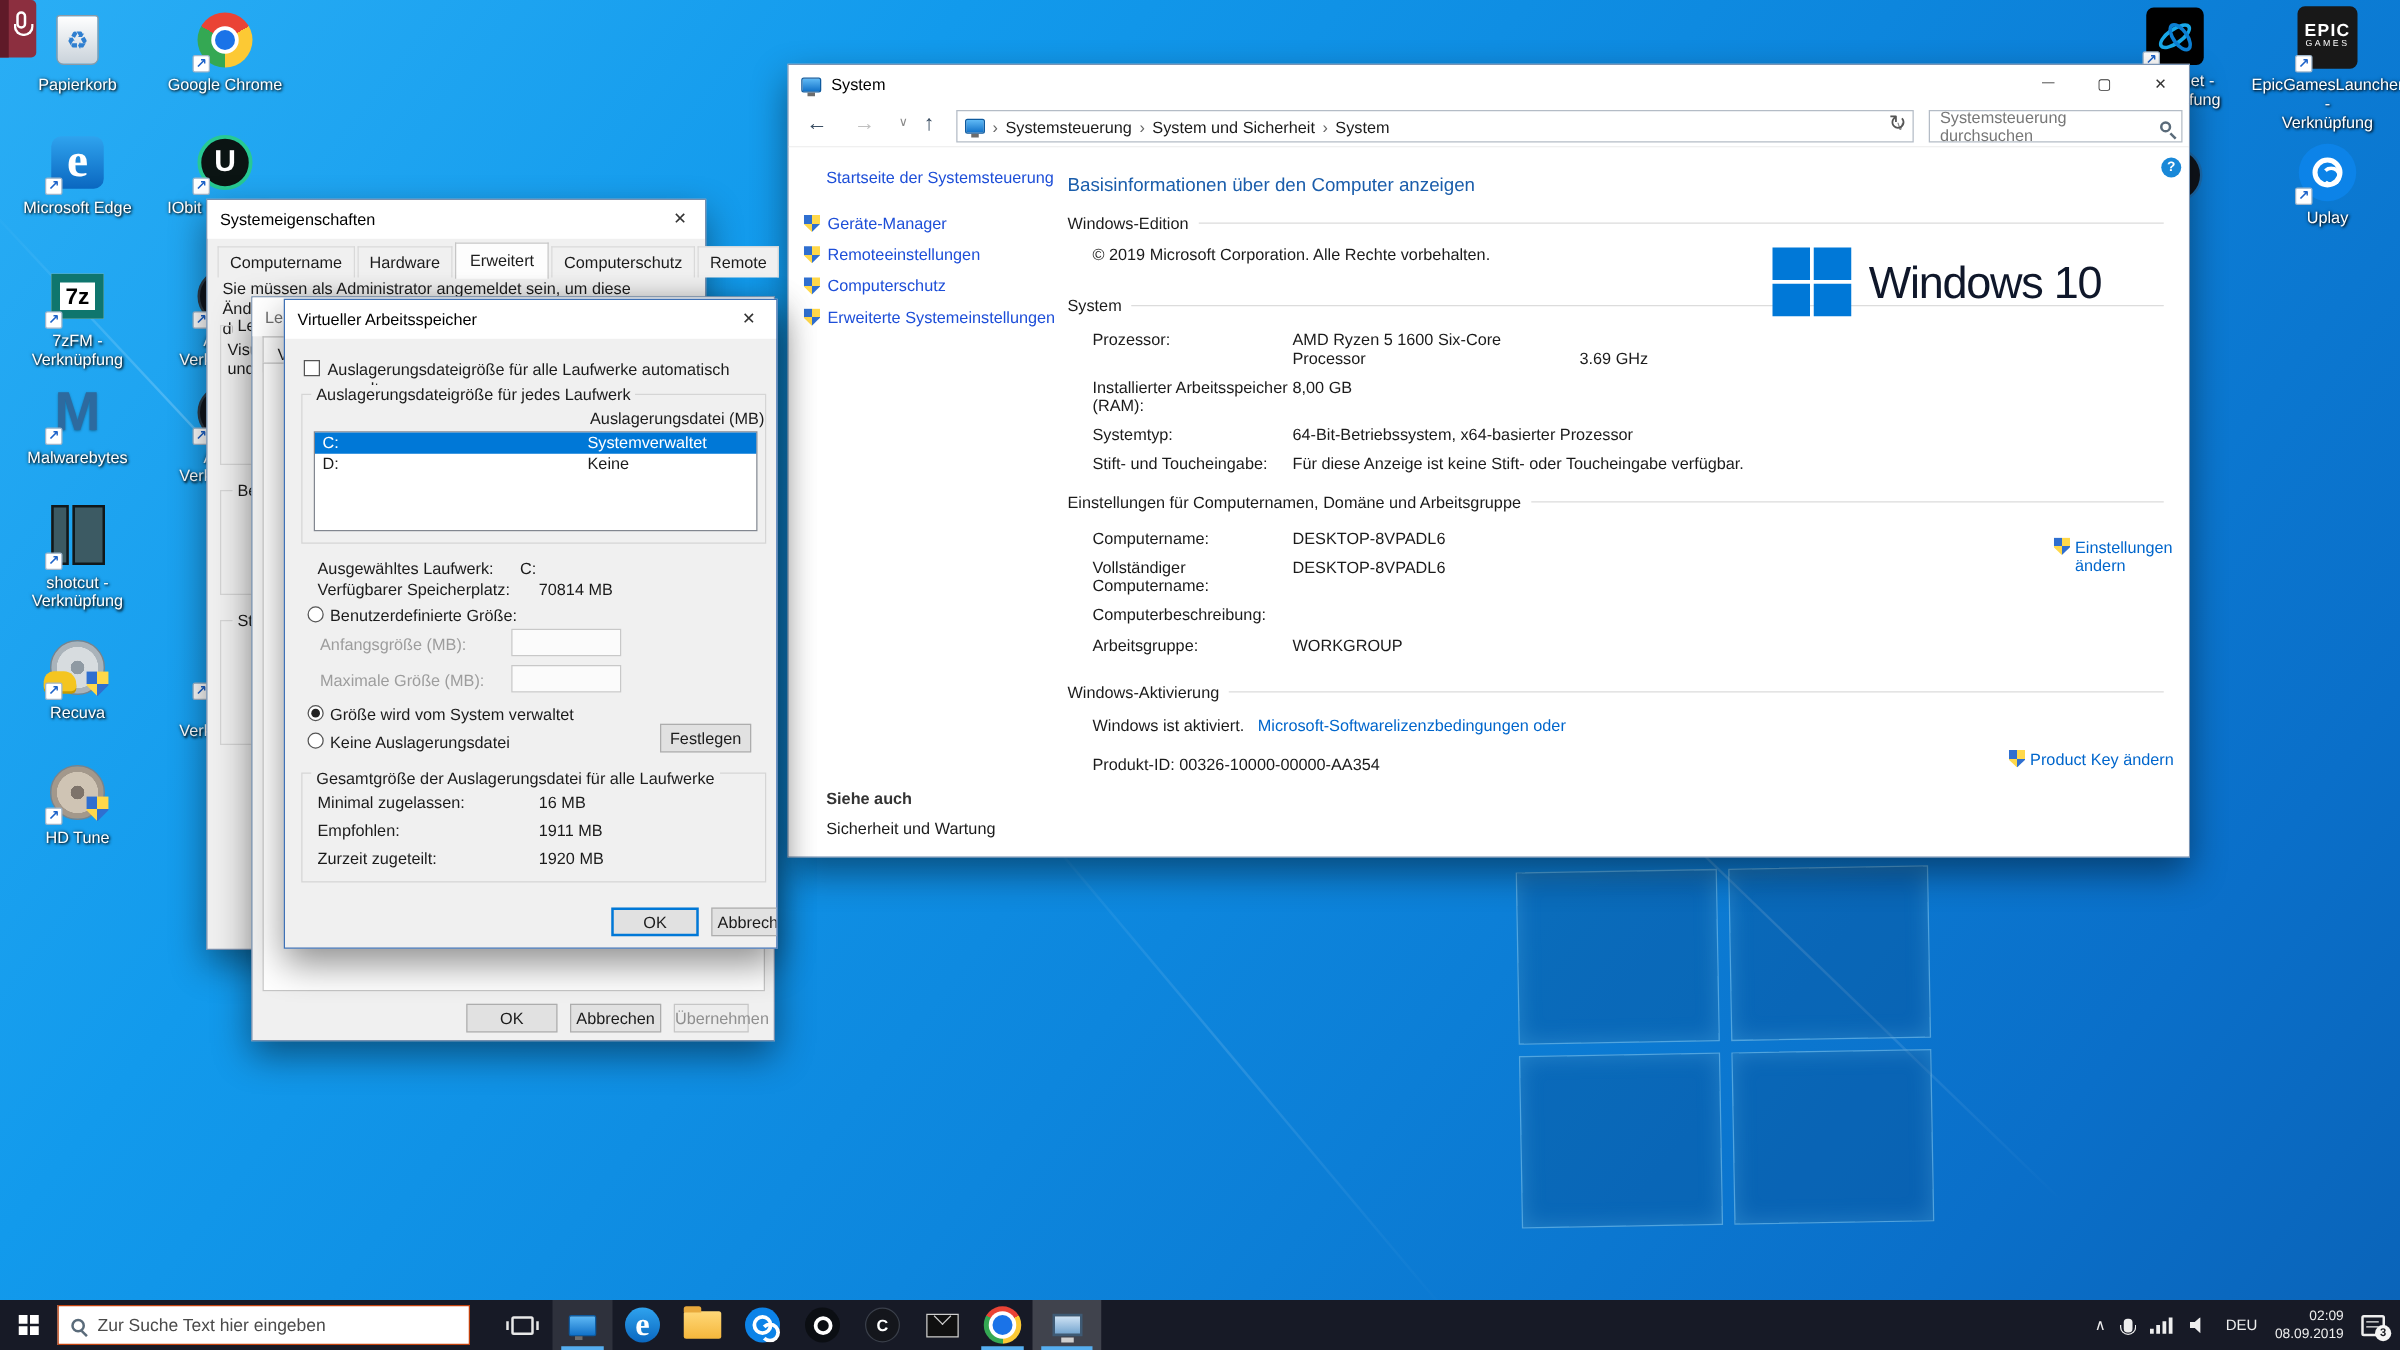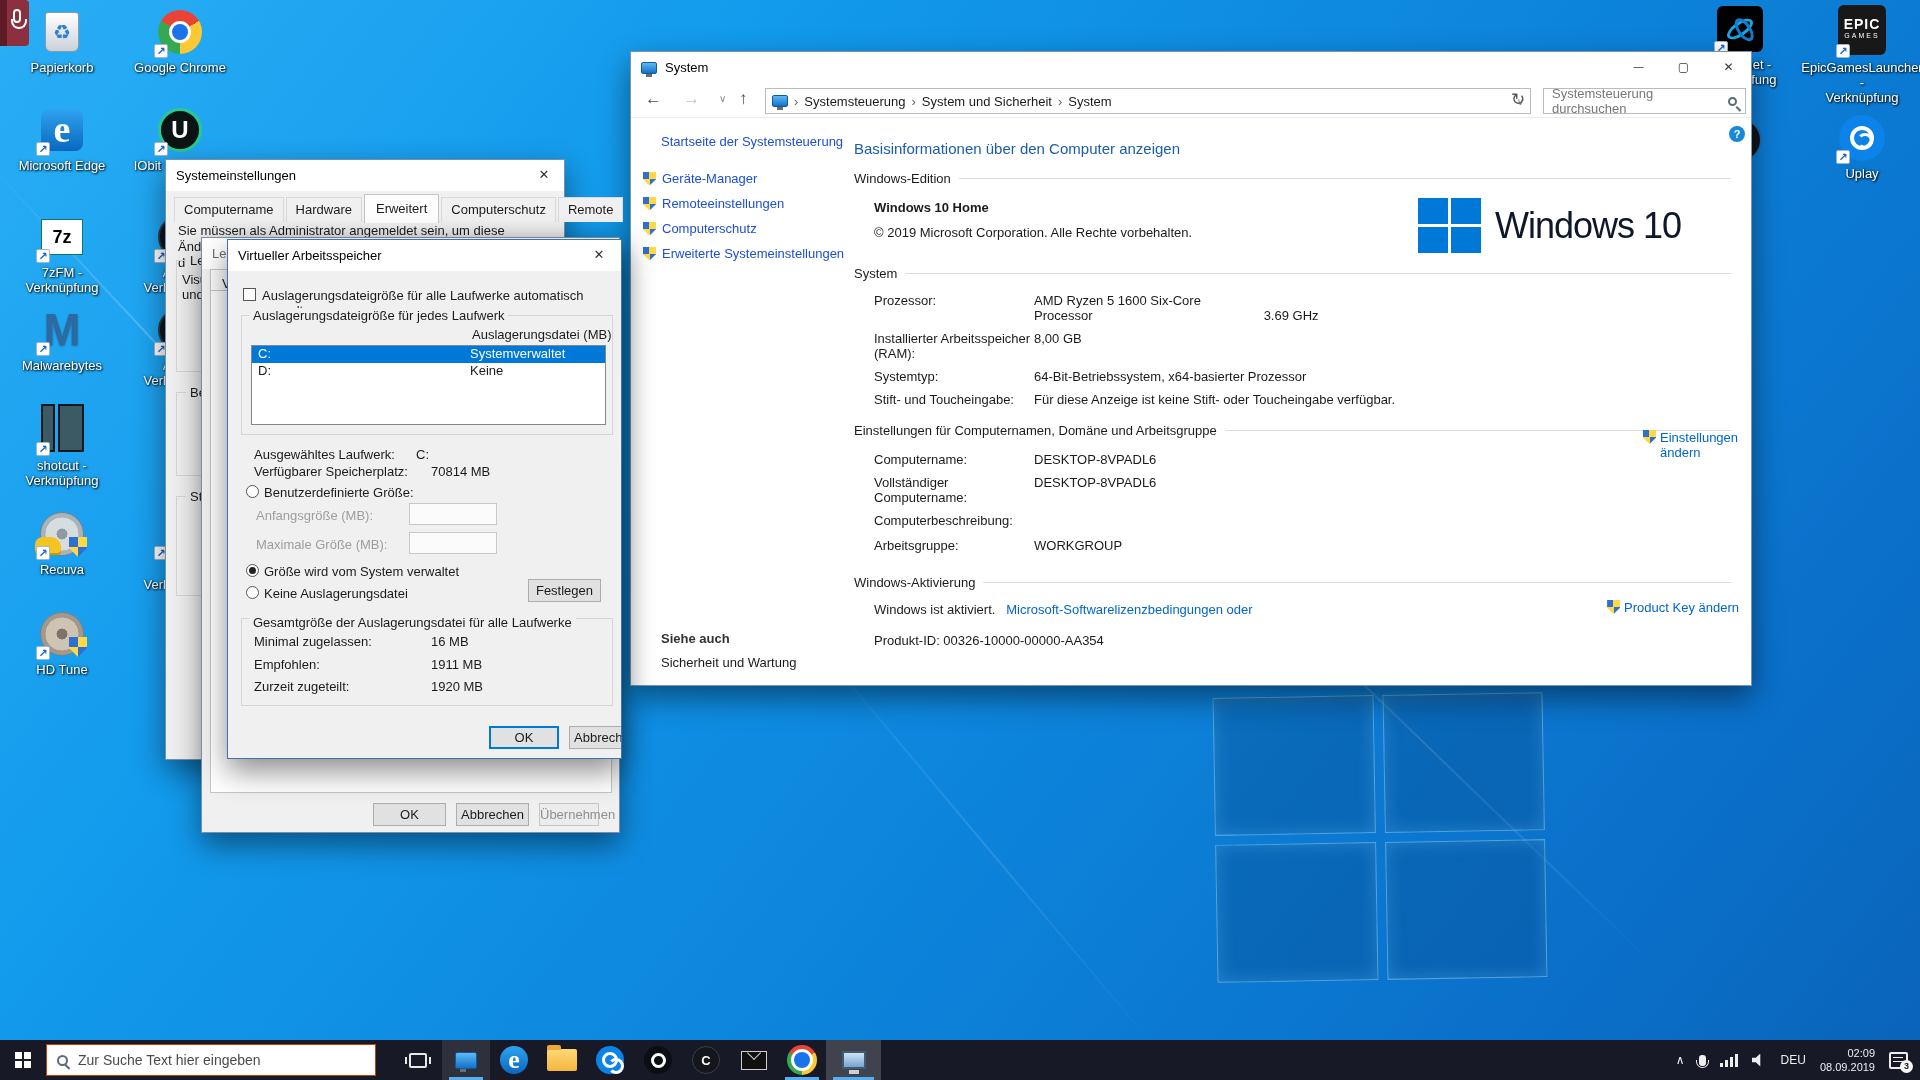--- a/index.html
+++ b/index.html
@@ -27,21 +27,21 @@
   .chrome-ball { width:44px; height:44px; border-radius:50%;
          background:conic-gradient(from -60deg,#ea4335 0 120deg,#fcc934 0 240deg,#34a853 0 360deg); position:relative; }
   .chrome-ball::before { content:""; position:absolute; left:50%; top:50%; width:22px; height:22px; transform:translate(-50%,-50%);
          background:#fff; border-radius:50%; }
   .chrome-ball::after { content:""; position:absolute; left:50%; top:50%; width:16px; height:16px; transform:translate(-50%,-50%);
          background:#1a73e8; border-radius:50%; }
   .edge-sq { width:42px; height:42px; border-radius:8px; background:linear-gradient(#2fa3ee,#0a67c0); color:#fff;
          font-family:"Liberation Serif",serif; font-size:38px; font-weight:bold; line-height:40px; text-align:center; }
   .iobit-c { width:44px; height:44px; border-radius:50%; background:#0b1413; border:3px solid #27c993; color:#fff; font-size:24px; font-weight:bold;
          display:flex; align-items:center; justify-content:center; }
-  .sevenz { width:42px; height:36px; background:#fff; border:1px solid #0f766e; color:#000; font-weight:bold; font-size:18px;
+  .sevenz { width:42px; height:36px; background:#fff; border:7px solid #0f766e; color:#000; font-weight:bold; font-size:18px;
          display:flex; align-items:center; justify-content:center; }
   .mbam { font-size:44px; font-weight:bold; color:#2d6a9f; text-shadow:0 1px 2px rgba(0,0,0,.35); line-height:44px; }
   .shotcut-i { display:flex; gap:3px; }
   .shotcut-i i { background:#3c5a63; border:2px solid #10181b; height:48px; display:block; }
   .disc { width:44px; height:44px; border-radius:50%; background:radial-gradient(circle at 50% 50%, #8f9aa3 0 18%, #d7dcdf 19% 55%, #aab3ba 56%); border:1px solid #78838c; position:relative; }
   .disc.tan { background:radial-gradient(circle at 50% 50%, #7d736a 0 18%, #cfc4b4 19% 55%, #a3988b 56%); }
   .recuva-hat { position:absolute; left:-6px; bottom:2px; width:26px; height:16px; background:#f4c520; border-radius:8px 10px 4px 4px; box-shadow:0 2px 0 #c79a00; }
   .darkcircle { width:44px; height:44px; border-radius:50%; background:#10151c; border:2px solid #2c3a46; }
   .vlc-cone { width:0; height:0; border-left:16px solid transparent; border-right:16px solid transparent; border-bottom:34px solid #e8e2d6; position:relative; }
   .bnet { width:46px; height:46px; background:#000; border-radius:6px; display:flex; align-items:center; justify-content:center; }
@@ -299,21 +299,21 @@
       <div class="uplay">
         <i></i>
       </div>
     <span class="shortcut">↗</span>
     </div>
   <div class="lbl">Uplay</div>
 </div>
 
 <div class="win" style="left:165px; top:159px; width:400px; height:601px; z-index:10;">
   <div class="tbar">
-    <span class="ttl">Systemeinstellungen</span>
+    <span class="ttl">Systemeigenschaften</span>
     <span class="xbtn">✕</span>
   </div>
   <div class="tabstrip">
     <span class="tab">Computername</span>
     <span class="tab">Hardware</span>
     <span class="tab active">Erweitert</span>
     <span class="tab">Computerschutz</span>
     <span class="tab">Remote</span>
   </div>
   <div style="position:absolute; left:12px; top:63px; width:380px; line-height:16px;">
@@ -450,21 +450,20 @@
     <div style="position:absolute; left:30px; top:537px;">Sicherheit und Wartung</div>
   </div>
 
   <div class="mainc">
     <div class="h1cp">Basisinformationen über den Computer anzeigen</div>
 
     <div class="sect">
         <span>Windows-Edition</span>
         <span class="rule"></span>
       </div>
-    <div style="padding-left:20px; margin-top:14px; font-weight:bold;">Windows 10 Home</div>
     <div style="padding-left:20px; margin-top:10px;">© 2019 Microsoft Corporation. Alle Rechte vorbehalten.</div>
 
     <div class="biglogo">
       <div class="winflag">
           <div></div>
           <div></div>
           <div></div>
           <div></div>
         </div>
       <span class="wtxt">Windows 10</span>

